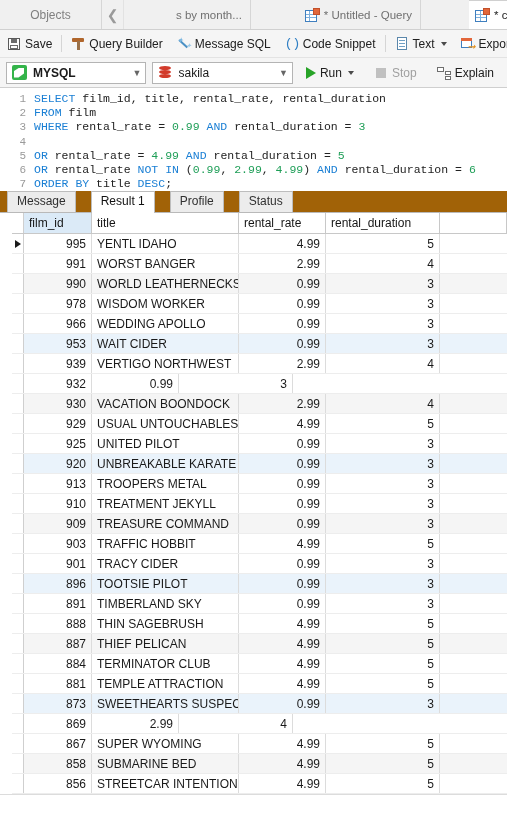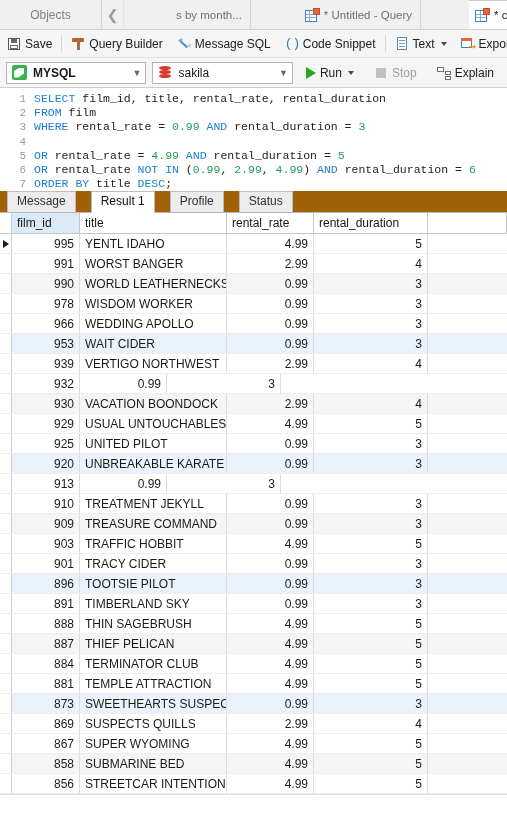--- a/index.html
+++ b/index.html
@@ -202,21 +202,21 @@
     line-height: 15px;
   }
   .rtab.sel {
     background: #ffffff; color: #111;
     position: relative; z-index: 3;
     margin-bottom: -1px; padding-bottom: 4px;
   }
 
   
   .grid { width: 507px; background: #fff; }
-  .grow { display: flex; height: 20px; align-items: stretch; }
+  .grow { display: flex; height: 20px; align-items: stretch; margin-left: 12px; }
   .hrow { height: 21px; background: #fff; border-bottom: 1px solid #c8c8c8; }
   .cmark { width: 12px; min-width: 12px; border-right: 1px solid #cfcfcf; background: #fff;
            display: flex; align-items: center; justify-content: center; }
   .hrow .cmark { background: #fff; border-right: 1px solid #cfcfcf; }
   .arrow-cur { width: 0; height: 0; border-top: 4.5px solid transparent; border-bottom: 4.5px solid transparent; border-left: 6px solid #1a1a1a; }
   .cell {
     display: flex; align-items: center;
     font-size: 12px; color: #1a1a1a;
     border-right: 1px solid #dcdcdc;
     padding: 0 5px;
@@ -481,20 +481,21 @@
         <div class="cmark"></div>
         <div class="cell c-id">920</div>
         <div class="cell c-title">UNBREAKABLE KARATE</div>
         <div class="cell c-rate">0.99</div>
         <div class="cell c-dur">3</div>
         <div class="cell c-pad"></div>
       </div>
       <div class="grow data">
         <div class="cmark"></div>
         <div class="cell c-id">913</div>
+        <div class="cell c-title">TROOPERS METAL</div>
         <div class="cell c-rate">0.99</div>
         <div class="cell c-dur">3</div>
         <div class="cell c-pad"></div>
       </div>
       <div class="grow data">
         <div class="cmark"></div>
         <div class="cell c-id">910</div>
         <div class="cell c-title">TREATMENT JEKYLL</div>
         <div class="cell c-rate">0.99</div>
         <div class="cell c-dur">3</div>
@@ -576,21 +577,20 @@
         <div class="cmark"></div>
         <div class="cell c-id">873</div>
         <div class="cell c-title">SWEETHEARTS SUSPECTS</div>
         <div class="cell c-rate">0.99</div>
         <div class="cell c-dur">3</div>
         <div class="cell c-pad"></div>
       </div>
       <div class="grow data">
         <div class="cmark"></div>
         <div class="cell c-id">869</div>
-        <div class="cell c-title">SUSPECTS QUILLS</div>
         <div class="cell c-rate">2.99</div>
         <div class="cell c-dur">4</div>
         <div class="cell c-pad"></div>
       </div>
       <div class="grow data">
         <div class="cmark"></div>
         <div class="cell c-id">867</div>
         <div class="cell c-title">SUPER WYOMING</div>
         <div class="cell c-rate">4.99</div>
         <div class="cell c-dur">5</div>

